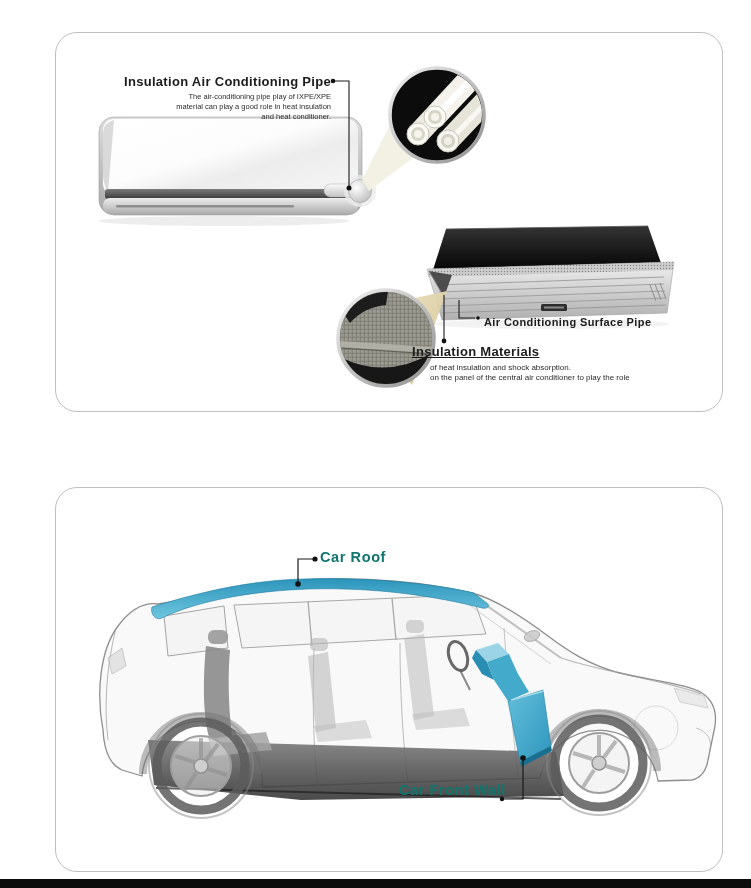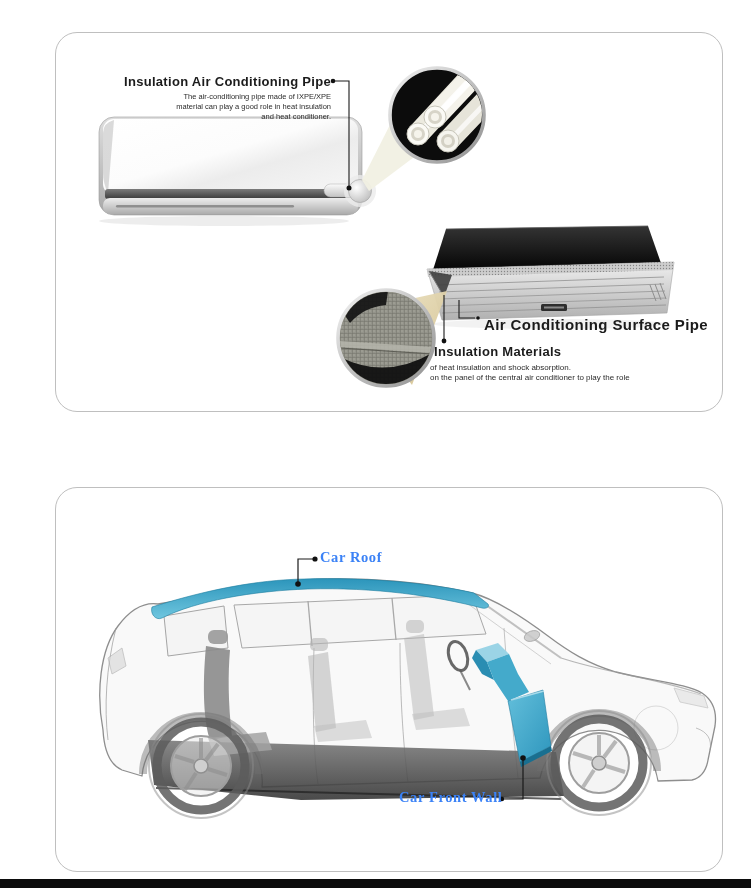--- a/index.html
+++ b/index.html
@@ -4,21 +4,21 @@
 <style>
   html,body{margin:0;padding:0;background:#ffffff;}
   body{width:751px;height:888px;overflow:hidden;font-family:"Liberation Sans",sans-serif;}
   .page{position:relative;width:751px;height:888px;background:#ffffff;}
   .card{position:absolute;left:55px;width:668px;border:1px solid #bfbfbf;border-radius:22px;background:#ffffff;box-sizing:border-box;}
   .card-ac{top:32px;height:380px;}
   .card-car{top:487px;height:385px;}
   .ill{position:absolute;left:0;top:0;}
   .lbl{position:absolute;color:#1b1b1b;white-space:nowrap;}
   .title-sm{font-size:13px;font-weight:bold;letter-spacing:.3px;}
-  .title-md{font-size:14.5px;font-weight:bold;letter-spacing:.6px;color:#3b82f6;font-family:Liberation Serif, serif;}
+  .title-md{font-size:14.5px;font-weight:bold;letter-spacing:.6px;color:#0f766e;}
   .desc{font-size:7.5px;line-height:10px;color:#2b2b2b;font-weight:normal;white-space:normal;}
   .desc8{font-size:8px;line-height:10.2px;color:#2b2b2b;white-space:normal;}
   .ralign{text-align:right;}
   .footer-bar{position:absolute;left:0;top:879px;width:751px;height:9px;}
 </style>
 </head>
 <body>
 
 <div class="page" style="background: rgb(255, 255, 255);">
 
@@ -172,28 +172,28 @@
       </g>
 
       <g>
         <polyline points="403,267 403,285 419,285" fill="none" stroke="#1a1a1a" stroke-width="1.1"></polyline>
         <circle cx="422" cy="285" r="1.8" fill="#111"></circle>
       </g>
     </svg>
 
     <div class="lbl title-sm ralign" style="left:40px;top:41px;width:235px;">Insulation Air Conditioning Pipe</div>
     <div class="lbl desc ralign" style="left:40px;top:59px;width:235px;">
-      <div>The air-conditioning pipe made of IXPE/XPE</div>
+      <div>The air-conditioning pipe play of IXPE/XPE</div>
       <div>material can play a good role in heat insulation</div>
       <div>and heat conditioner.</div>
     </div>
 
-    <div class="lbl" style="left:428px;top:283px;font-size:15px;font-weight:bold;letter-spacing:.4px;">Air Conditioning Surface Pipe</div>
-
-    <div class="lbl title-sm" style="left:378px;top:311px;">Insulation Materials</div>
+    <div class="lbl" style="left:428px;top:283px;font-size:11px;font-weight:bold;letter-spacing:.4px;">Air Conditioning Surface Pipe</div>
+
+    <div class="lbl title-sm" style="left:356px;top:311px;text-decoration:underline;">Insulation Materials</div>
     <div class="lbl desc8" style="left:374px;top:330px;width:300px;">
       <div>of heat insulation and shock absorption.</div>
       <div>on the panel of the central air conditioner to play the role</div>
     </div>
   </div>
 
   <div class="card card-car">
 
     <svg class="ill" width="668" height="385" viewBox="0 0 668 385">
       <defs>
@@ -305,17 +305,17 @@
       </g>
 
       <g>
         <circle cx="446" cy="311" r="2.2" fill="#111"></circle>
         <polyline points="448,311 467,311 467,272" fill="none" stroke="#1a1a1a" stroke-width="1.2"></polyline>
         <circle cx="467" cy="270" r="2.8" fill="#111"></circle>
       </g>
     </svg>
 
     <div class="lbl title-md" style="left:264px;top:61px;">Car Roof</div>
-    <div class="lbl title-md" style="left:343px;top:301px;">Car Front Wall</div>
+    <div class="lbl title-md" style="left:343px;top:294px;">Car Front Wall</div>
   </div>
 
   <div class="footer-bar" style="background: rgb(12, 12, 12);"></div>
 </div>
 
 </body></html>

